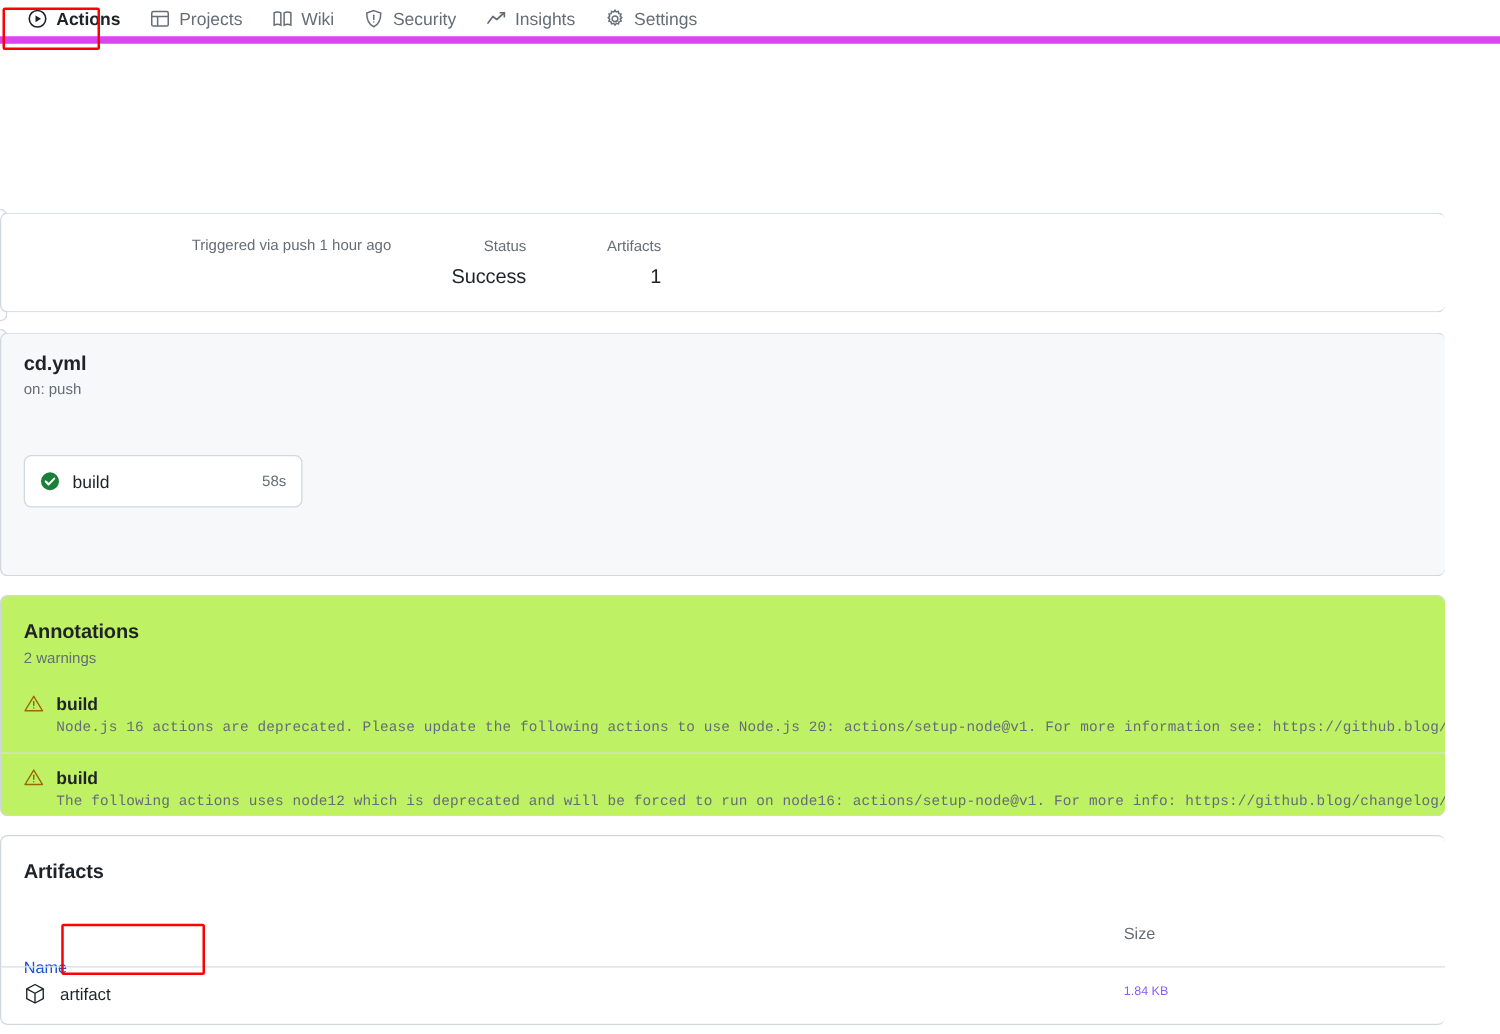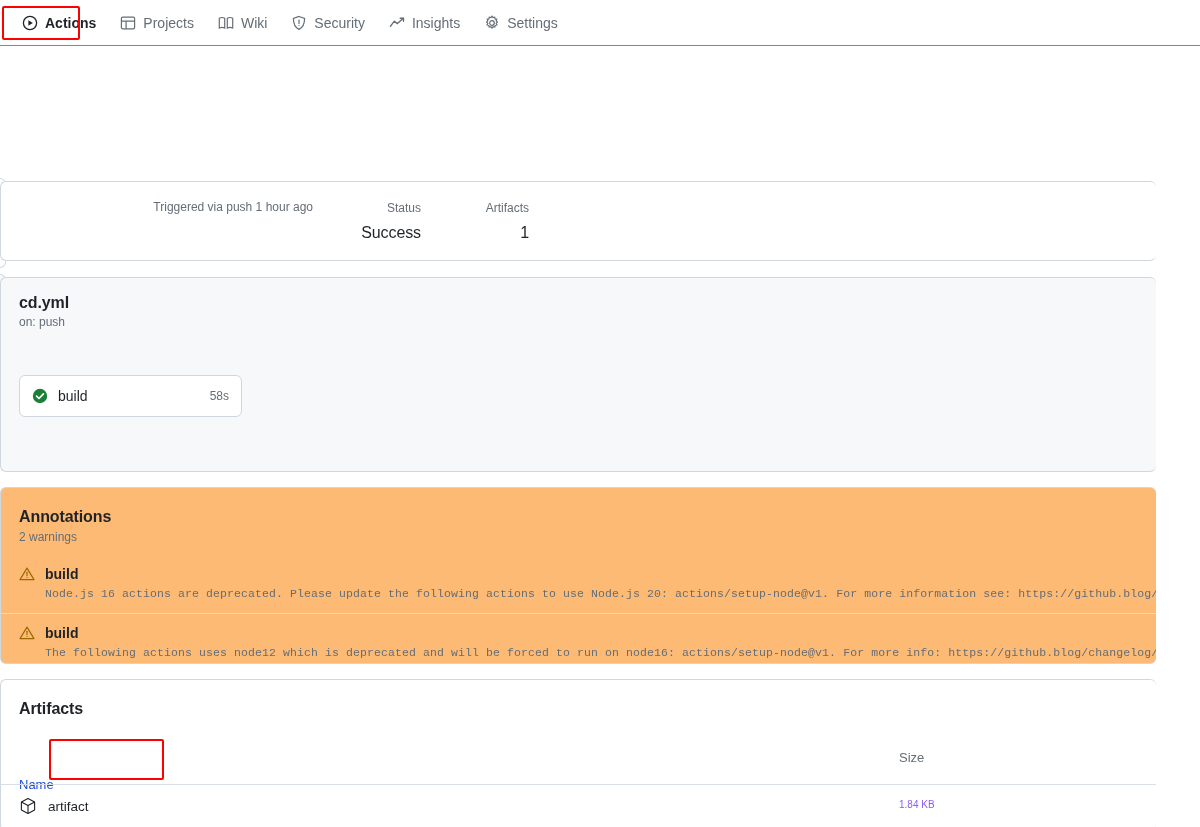--- a/index.html
+++ b/index.html
@@ -13,23 +13,23 @@
   body {
     font-family: "Liberation Sans", sans-serif;
     background: #ffffff;
     color: #1f2328;
     font-size: 14px;
     position: relative;
   }
 
   
   .repo-nav {
-    height: 46px;
+    height: 35px;
     background: #ffffff;
-    border-bottom: 1px solid #d946ef;
+    border-bottom: 6px solid #d946ef;
     display: flex;
     align-items: center;
     padding-left: 10px;
     gap: 0px;
     position: relative;
   }
 
   .nav-item {
     display: flex;
     align-items: center;
@@ -244,21 +244,21 @@
     color: #656d76;
   }
 
   
   .annotations-panel {
     position: absolute;
     top: 441px;
     left: 0;
     width: 1156px;
     height: 177px;
-    background: #fdba74;
+    background: #bef264;
     border: 1px solid #d0d7de;
     border-right: none;
     border-radius: 6px;
     overflow: hidden;
   }
 
   .sec-title {
     font-size: 16px;
     font-weight: 600;
     color: #1f2328;

